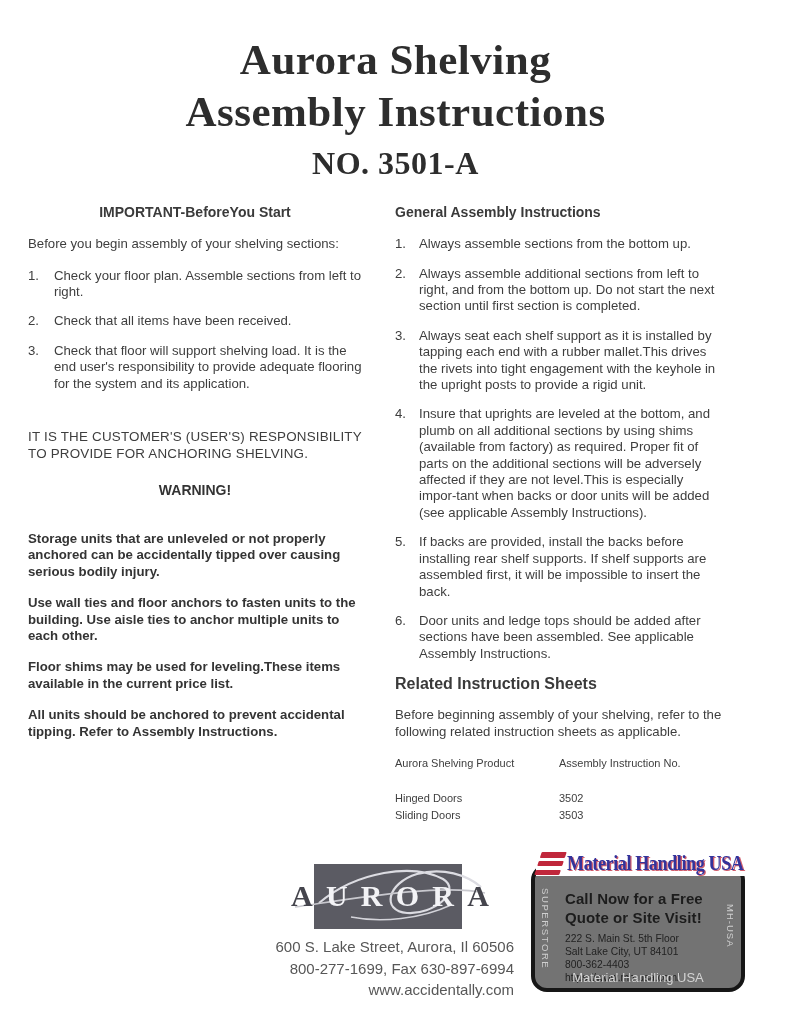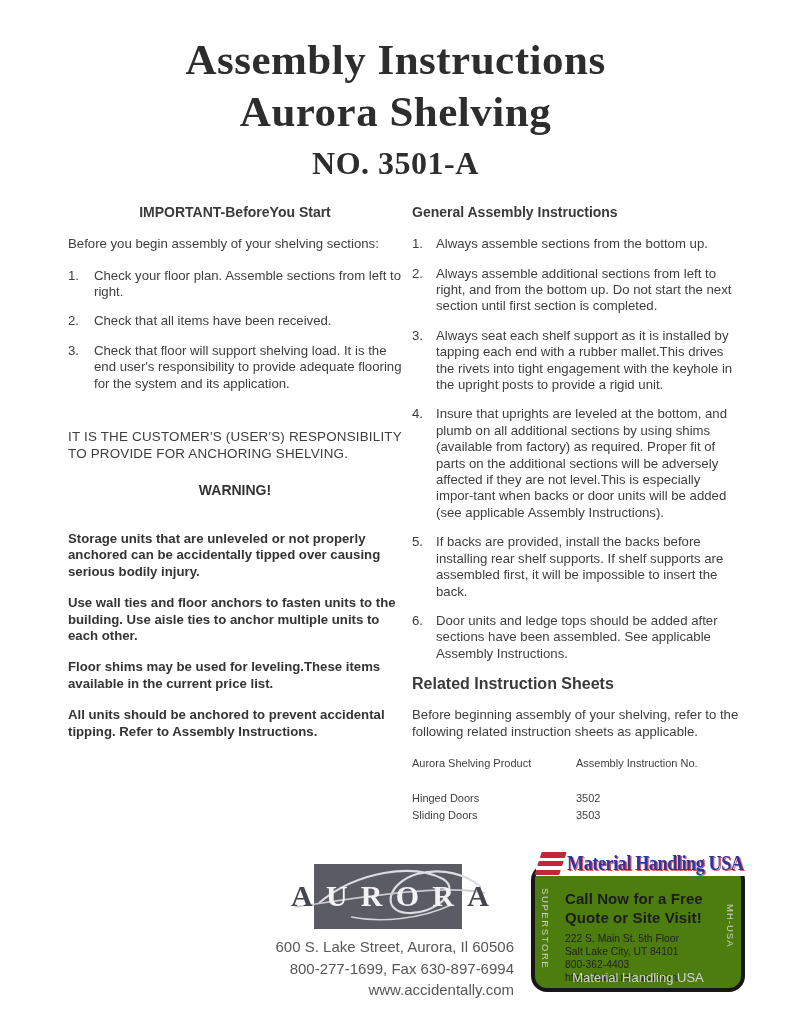--- a/index.html
+++ b/index.html
@@ -5,21 +5,21 @@
   html,body{margin:0;padding:0;background:#ffffff;}
   .page{
     position:relative;width:791px;height:1024px;background:#ffffff;overflow:hidden;
     font-family:"Liberation Sans", sans-serif;color:#3e3e3e;
   }
   
   .title-block{padding-top:34px;text-align:center;font-family:"Liberation Serif",serif;font-weight:bold;color:#2d2d2d;}
   .title-line{font-size:43px;line-height:1.2;letter-spacing:.5px;}
   .title-no{font-size:32px;margin-top:8px;letter-spacing:.5px;}
   
-  .columns{display:flex;margin-top:22px;padding-left:68px;padding-right:44px;gap:10px;}
+  .columns{display:flex;margin-top:22px;padding-left:28px;padding-right:44px;gap:33px;}
   .col-left{width:334px;}
   .col-right{width:328px;}
   .col-heading{font-weight:bold;font-size:14px;color:#3a3a3a;margin:0 0 16px;}
   .col-left .col-heading{text-align:center;}
   .para{font-size:13.2px;line-height:16.4px;margin:0 0 15px;}
   .num-item{display:flex;font-size:13.2px;line-height:16.4px;margin:0 0 13px;}
   .num-item .num{flex:none;width:26px;}
   .col-right .num-item .num{width:24px;}
   .caps-note{margin-top:36px;font-size:13.4px;line-height:17px;letter-spacing:.2px;}
   .warning-h{text-align:center;font-weight:bold;font-size:14px;color:#333;margin:20px 0 33px;}
@@ -35,43 +35,43 @@
   .aurora-swirl{position:absolute;left:0;top:0;width:198px;height:70px;}
   .aurora-letters{position:absolute;left:0;top:0;width:100%;height:100%;
     display:flex;justify-content:space-between;align-items:center;
     font-family:"Liberation Serif",serif;font-size:30px;font-weight:bold;}
   .aurora-letters .lt{color:#f3f3f6;}
   .aurora-letters .lt.outer{color:#45454d;}
   .aurora-address{position:absolute;left:238px;top:936px;width:276px;text-align:right;
     font-size:15px;line-height:21.5px;color:#575757;}
   
   .mh-card{position:absolute;left:531px;top:864px;width:214px;height:128px;
-    border:4px solid #161616;border-radius:16px;background:#4d7c0f;box-sizing:border-box;}
+    border:4px solid #161616;border-radius:16px;background:#737373;box-sizing:border-box;}
   .mh-logo{position:absolute;top:-17px;left:1px;display:flex;align-items:center;background:#fff;padding:1px 3px 1px 2px;}
   .mh-stripes{width:25px;height:23px;margin-right:4px;transform:skewX(-18deg);
     display:flex;flex-direction:column;justify-content:space-between;flex:none;}
   .mh-stripe{height:5.5px;background:#c0273b;border-radius:1px;}
   .mh-brand{font-family:"Liberation Serif",serif;font-size:20px;font-weight:bold;color:#33339b;
     letter-spacing:-.4px;white-space:nowrap;transform:scaleX(.9);transform-origin:left center;
     text-shadow:1.5px 1px 0 rgba(192,39,59,.75);}
   .mh-cta{margin:21px 6px 5px 30px;font-size:15px;line-height:19px;font-weight:bold;color:#1c1c1c;letter-spacing:.1px;}
   .mh-addr{margin-left:30px;font-size:10.3px;line-height:13px;color:#222;}
   .mh-watermark{position:absolute;bottom:3px;left:0;width:100%;text-align:center;color:#d3d3d3;font-size:13px;}
   .mh-side{position:absolute;writing-mode:vertical-rl;color:#cfcfcf;font-size:9.5px;}
   .mh-side.left{left:5px;top:20px;letter-spacing:1.6px;}
   .mh-side.right{right:5px;top:36px;letter-spacing:1px;}
 </style>
 </head>
 <body>
 
 <div class="page">
 
   <div class="title-block">
+    <div class="title-line">Aurora Shelving</div>
     <div class="title-line">Assembly Instructions</div>
-    <div class="title-line">Aurora Shelving</div>
     <div class="title-no">NO. 3501-A</div>
   </div>
 
   <div class="columns">
 
     <div class="col-left">
       <div class="col-heading">IMPORTANT-BeforeYou Start</div>
       <p class="para">Before you begin assembly of your shelving sections:</p>
 
       <div class="num-item">

